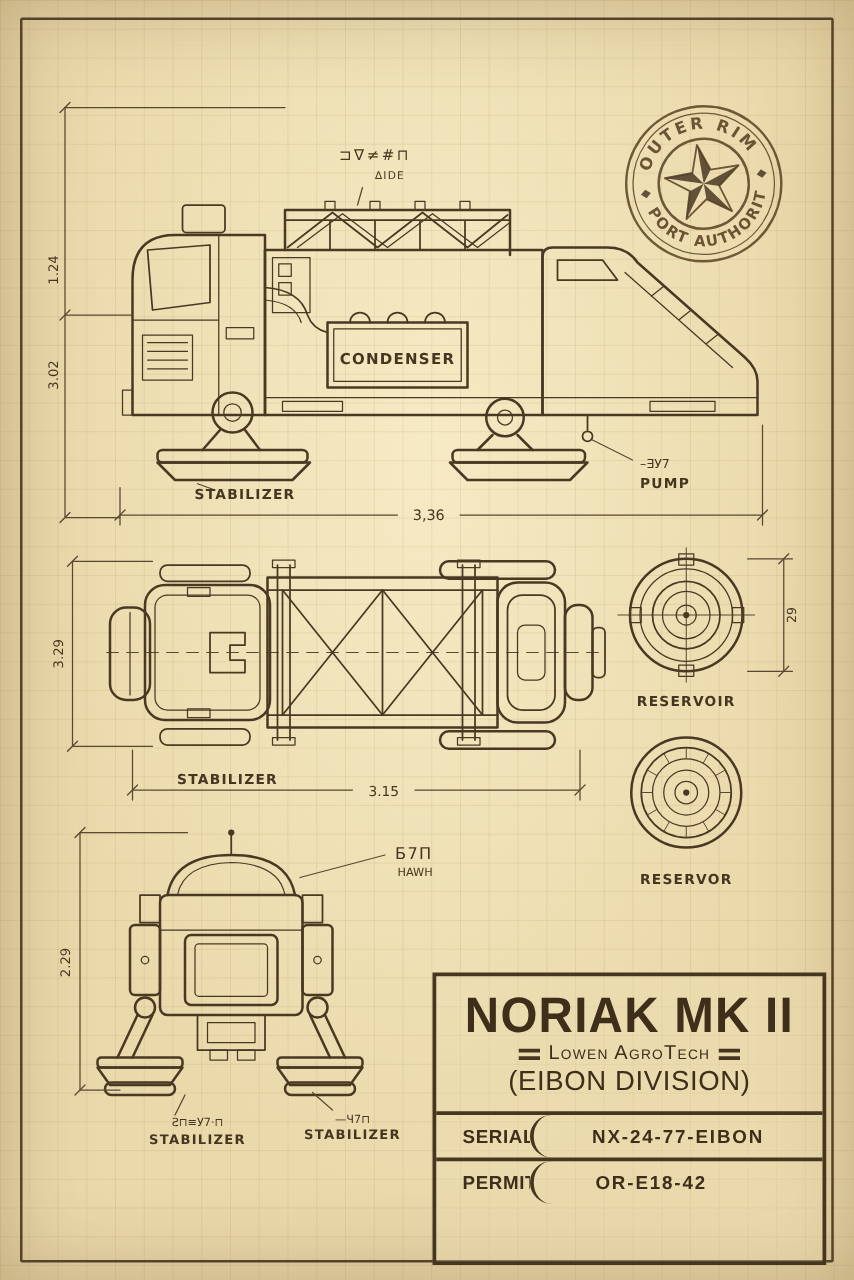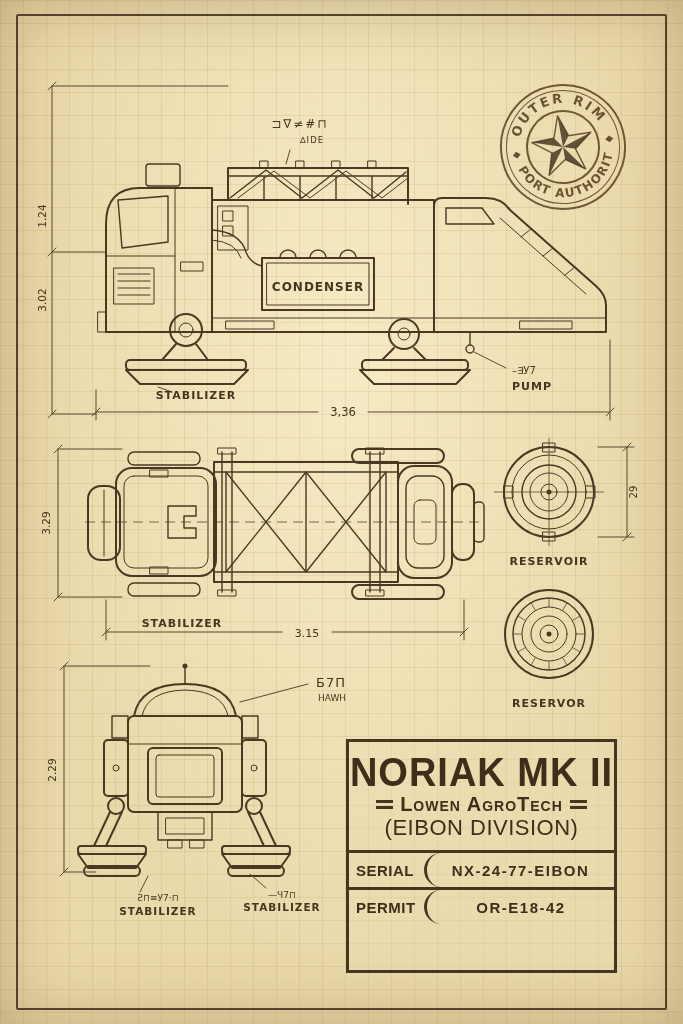--- a/index.html
+++ b/index.html
@@ -30,34 +30,34 @@
   .dim { stroke:#5a4730; fill:none; stroke-width:1;   stroke-linecap:round; }
   .fill{ fill:#4a3823; stroke:none; }
 
   svg text { font-family:"DejaVu Sans","Liberation Sans",sans-serif; fill:#46351f; }
   text.lab { font-weight:bold; letter-spacing:1px; }
   .stampink { stroke:#5d4527; opacity:0.88; }
   .stamptext { fill:#5d4527; opacity:0.9; font-weight:bold; }
 
   
   .tblock {
-    position:absolute; left:346px; top:739px; width:271px; height:234px;
+    position:absolute; left:346px; top:778px; width:315px; height:234px;
     border:3px solid #47361f; color:#3e2e1a;
     background:rgba(236,222,178,0.35);
   }
   .tb-head { height:108px; display:flex; flex-direction:column; align-items:center; justify-content:center; gap:3px; }
   .tb-title { font-size:38px; font-weight:bold; letter-spacing:1px; line-height:1; transform:scaleY(1.05); white-space:nowrap; }
   .tb-sub { display:flex; align-items:center; gap:7px; }
-  .tb-subtext { font-variant:small-caps; font-weight:bold; font-size:20px; letter-spacing:1px; line-height:1; }
+  .tb-subtext { font-variant:small-caps; font-weight:normal; font-size:16px; letter-spacing:1px; line-height:1; }
   .deco { width:17px; height:9px; border-top:3px solid #47361f; border-bottom:3px solid #47361f; }
   .tb-div { font-weight:normal; font-size:22px; letter-spacing:0.5px; line-height:1; }
   .tb-row { display:flex; height:37px; border-top:3px solid #47361f; }
   .cell { display:flex; align-items:center; font-weight:bold; font-size:15px; letter-spacing:0.5px; white-space:nowrap; overflow:hidden; }
   .cell + .cell { border-left:3px solid #47361f; }
-  .w75 { width:75px; padding-left:7px; }
+  .w75 { width:75px; padding-left:21px; }
   .w135{ width:135px; padding-left:9px; }
   .w145{ width:145px;padding-left:46px; }
   .w80 { width:80px; }
   .grow{ flex:1; }
   .center{ justify-content:center;border-radius:17px; }
   .ls2 { letter-spacing:1.5px; }
 </style>
 </head>
 <body>
 

